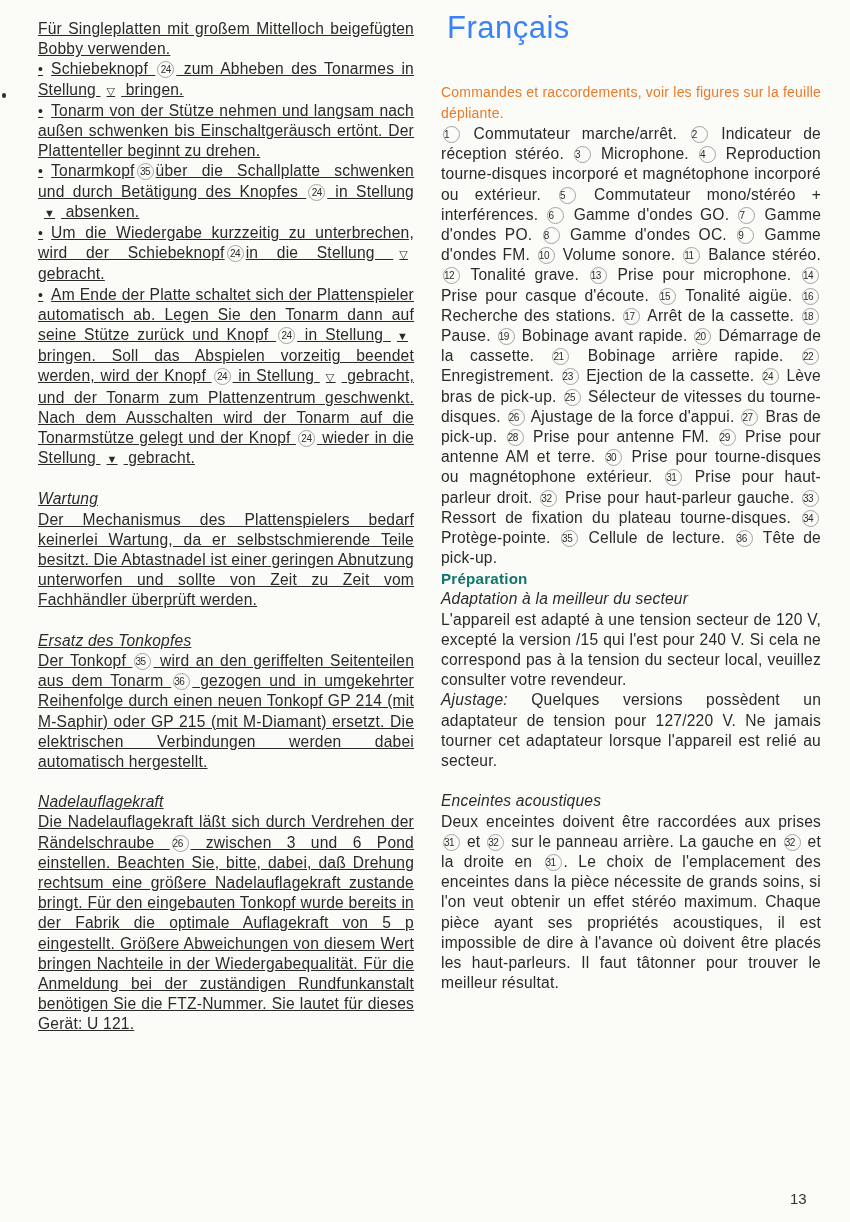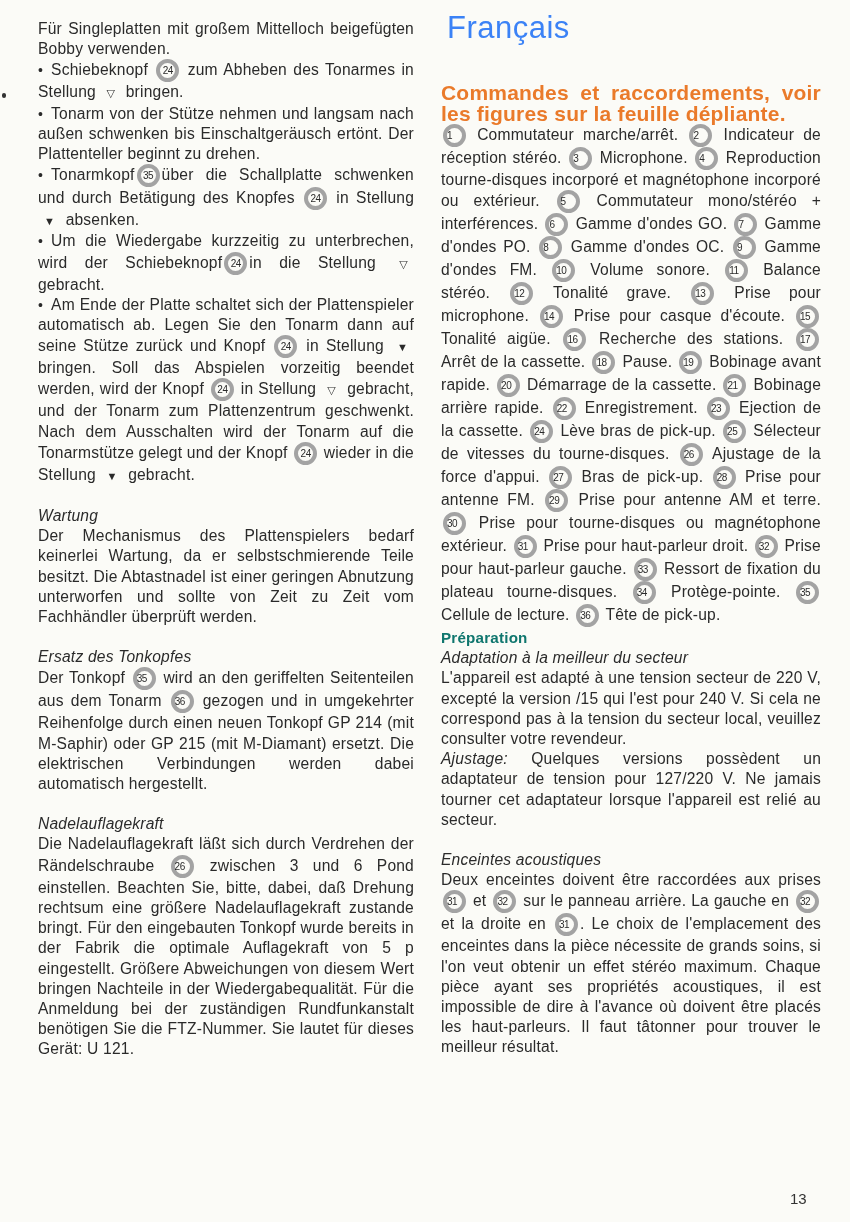--- a/index.html
+++ b/index.html
@@ -8,41 +8,41 @@
     background: #fbfbf7;
     font-family: "Liberation Sans", sans-serif;
     color: #2a2a2a;
     position: relative;
   }
   .col {
     position: absolute; top: 0;
     font-size: 15.6px; line-height: 20.2px;
     letter-spacing: 0.2px;
   }
-  .col-left { left: 38px; width: 376px; top: 19px; }
+  .col-left { left: 38px; width: 376px; top: 19px; text-decoration: underline; }
   .col-right { left: 441px; width: 380px; top: 10px; }
   .col p { margin: 0; text-align: justify; text-align-last: auto; }
   .col p.last { text-align-last: left; }
   .bullet::before { content: "\2022"; margin-right: 8px; font-size: 14px; }
   .subhead { font-style: italic; margin: 0; }
   .gap { height: 20px; }
   .title {
     font-size: 31px; line-height: 36px; font-weight: normal;
     margin: 0 0 36px 6px; letter-spacing: 0.5px; color: #3b82f6;
   }
   .orange-head {
-    color: #ea7a2a; font-weight: bold; font-size: 21px; line-height: 21px;
+    color: #ea7a2a; font-weight: normal; font-size: 14px; line-height: 21px;
     margin: 0 0 22px 0; text-align: justify;
   }
   .orange-simple {
     color: #0f766e; font-weight: bold; font-size: 15.2px; line-height: 21px;
     margin: 22px 0 18px 0;
   }
   .num {
-    display: inline-block; width: 15px; height: 15px; border: 4px solid #a3a3a3;
+    display: inline-block; width: 15px; height: 15px; border: 1px solid #a3a3a3;
     border-radius: 50%; font-size: 10px; line-height: 15px; text-align: center;
     vertical-align: 1px; margin: 0 2px; letter-spacing: -0.5px;
   }
   .tri { font-size: 11px; margin: 0 6px; }
   .page-number {
     position: absolute; left: 790px; top: 1190px;
     font-size: 15px; color: #333;
   }
   .speck { position: absolute; left: 2px; top: 93px; width: 4px; height: 5px; background: #333; border-radius: 2px; }
 </style>
@@ -70,20 +70,20 @@
   <p class="subhead">Nadelauflagekraft</p>
   <p class="last">Die Nadelauflagekraft läßt sich durch Verdrehen der Rändelschraube <span class="num">26</span> zwischen 3 und 6 Pond einstellen. Beachten Sie, bitte, dabei, daß Drehung rechtsum eine größere Nadelauflagekraft zustande bringt. Für den eingebauten Tonkopf wurde bereits in der Fabrik die optimale Auflagekraft von 5 p eingestellt. Größere Abweichungen von diesem Wert bringen Nachteile in der Wiedergabequalität. Für die Anmeldung bei der zuständigen Rundfunkanstalt benötigen Sie die FTZ-Nummer. Sie lautet für dieses Gerät: U 121.</p>
 </div>
 
 <div class="col col-right">
   <h1 class="title">Français</h1>
   <p class="orange-head">Commandes et raccordements, voir les figures sur la feuille dépliante.</p>
   <p class="last" id="controls-list"><span><span class="num">1</span><span> Commutateur marche/arrêt. </span></span><span><span class="num">2</span><span> Indicateur de réception stéréo. </span></span><span><span class="num">3</span><span> Microphone. </span></span><span><span class="num">4</span><span> Reproduction tourne-disques incorporé et magnétophone incorporé ou extérieur. </span></span><span><span class="num">5</span><span> Commutateur mono/stéréo + interférences. </span></span><span><span class="num">6</span><span> Gamme d'ondes GO. </span></span><span><span class="num">7</span><span> Gamme d'ondes PO. </span></span><span><span class="num">8</span><span> Gamme d'ondes OC. </span></span><span><span class="num">9</span><span> Gamme d'ondes FM. </span></span><span><span class="num">10</span><span> Volume sonore. </span></span><span><span class="num">11</span><span> Balance stéréo. </span></span><span><span class="num">12</span><span> Tonalité grave. </span></span><span><span class="num">13</span><span> Prise pour microphone. </span></span><span><span class="num">14</span><span> Prise pour casque d'écoute. </span></span><span><span class="num">15</span><span> Tonalité aigüe. </span></span><span><span class="num">16</span><span> Recherche des stations. </span></span><span><span class="num">17</span><span> Arrêt de la cassette. </span></span><span><span class="num">18</span><span> Pause. </span></span><span><span class="num">19</span><span> Bobinage avant rapide. </span></span><span><span class="num">20</span><span> Démarrage de la cassette. </span></span><span><span class="num">21</span><span> Bobinage arrière rapide. </span></span><span><span class="num">22</span><span> Enregistrement. </span></span><span><span class="num">23</span><span> Ejection de la cassette. </span></span><span><span class="num">24</span><span> Lève bras de pick-up. </span></span><span><span class="num">25</span><span> Sélecteur de vitesses du tourne-disques. </span></span><span><span class="num">26</span><span> Ajustage de la force d'appui. </span></span><span><span class="num">27</span><span> Bras de pick-up. </span></span><span><span class="num">28</span><span> Prise pour antenne FM. </span></span><span><span class="num">29</span><span> Prise pour antenne AM et terre. </span></span><span><span class="num">30</span><span> Prise pour tourne-disques ou magnétophone extérieur. </span></span><span><span class="num">31</span><span> Prise pour haut-parleur droit. </span></span><span><span class="num">32</span><span> Prise pour haut-parleur gauche. </span></span><span><span class="num">33</span><span> Ressort de fixation du plateau tourne-disques. </span></span><span><span class="num">34</span><span> Protège-pointe. </span></span><span><span class="num">35</span><span> Cellule de lecture. </span></span><span><span class="num">36</span><span> Tête de pick-up. </span></span></p>
   <p class="orange-simple">Préparation</p>
   <p class="subhead">Adaptation à la meilleur du secteur</p>
-  <p class="last">L'appareil est adapté à une tension secteur de 220 V, excepté la version /15 qui l'est pour 240 V. Si cela ne correspond pas à la tension du secteur local, veuillez consulter votre revendeur.</p>
+  <p class="last">L'appareil est adapté à une tension secteur de 120 V, excepté la version /15 qui l'est pour 240 V. Si cela ne correspond pas à la tension du secteur local, veuillez consulter votre revendeur.</p>
   <p class="last"><i>Ajustage:</i><span> Quelques versions possèdent un adaptateur de tension pour 127/220 V. Ne jamais tourner cet adaptateur lorsque l'appareil est relié au secteur.</span></p>
   <div class="gap"></div>
   <p class="subhead">Enceintes acoustiques</p>
   <p class="last">Deux enceintes doivent être raccordées aux prises <span class="num">31</span> et <span class="num">32</span> sur le panneau arrière. La gauche en <span class="num">32</span> et la droite en <span class="num">31</span>. Le choix de l'emplacement des enceintes dans la pièce nécessite de grands soins, si l'on veut obtenir un effet stéréo maximum. Chaque pièce ayant ses propriétés acoustiques, il est impossible de dire à l'avance où doivent être placés les haut-parleurs. Il faut tâtonner pour trouver le meilleur résultat.</p>
 </div>
 
 <div class="page-number">13</div>
 
 </body></html>

